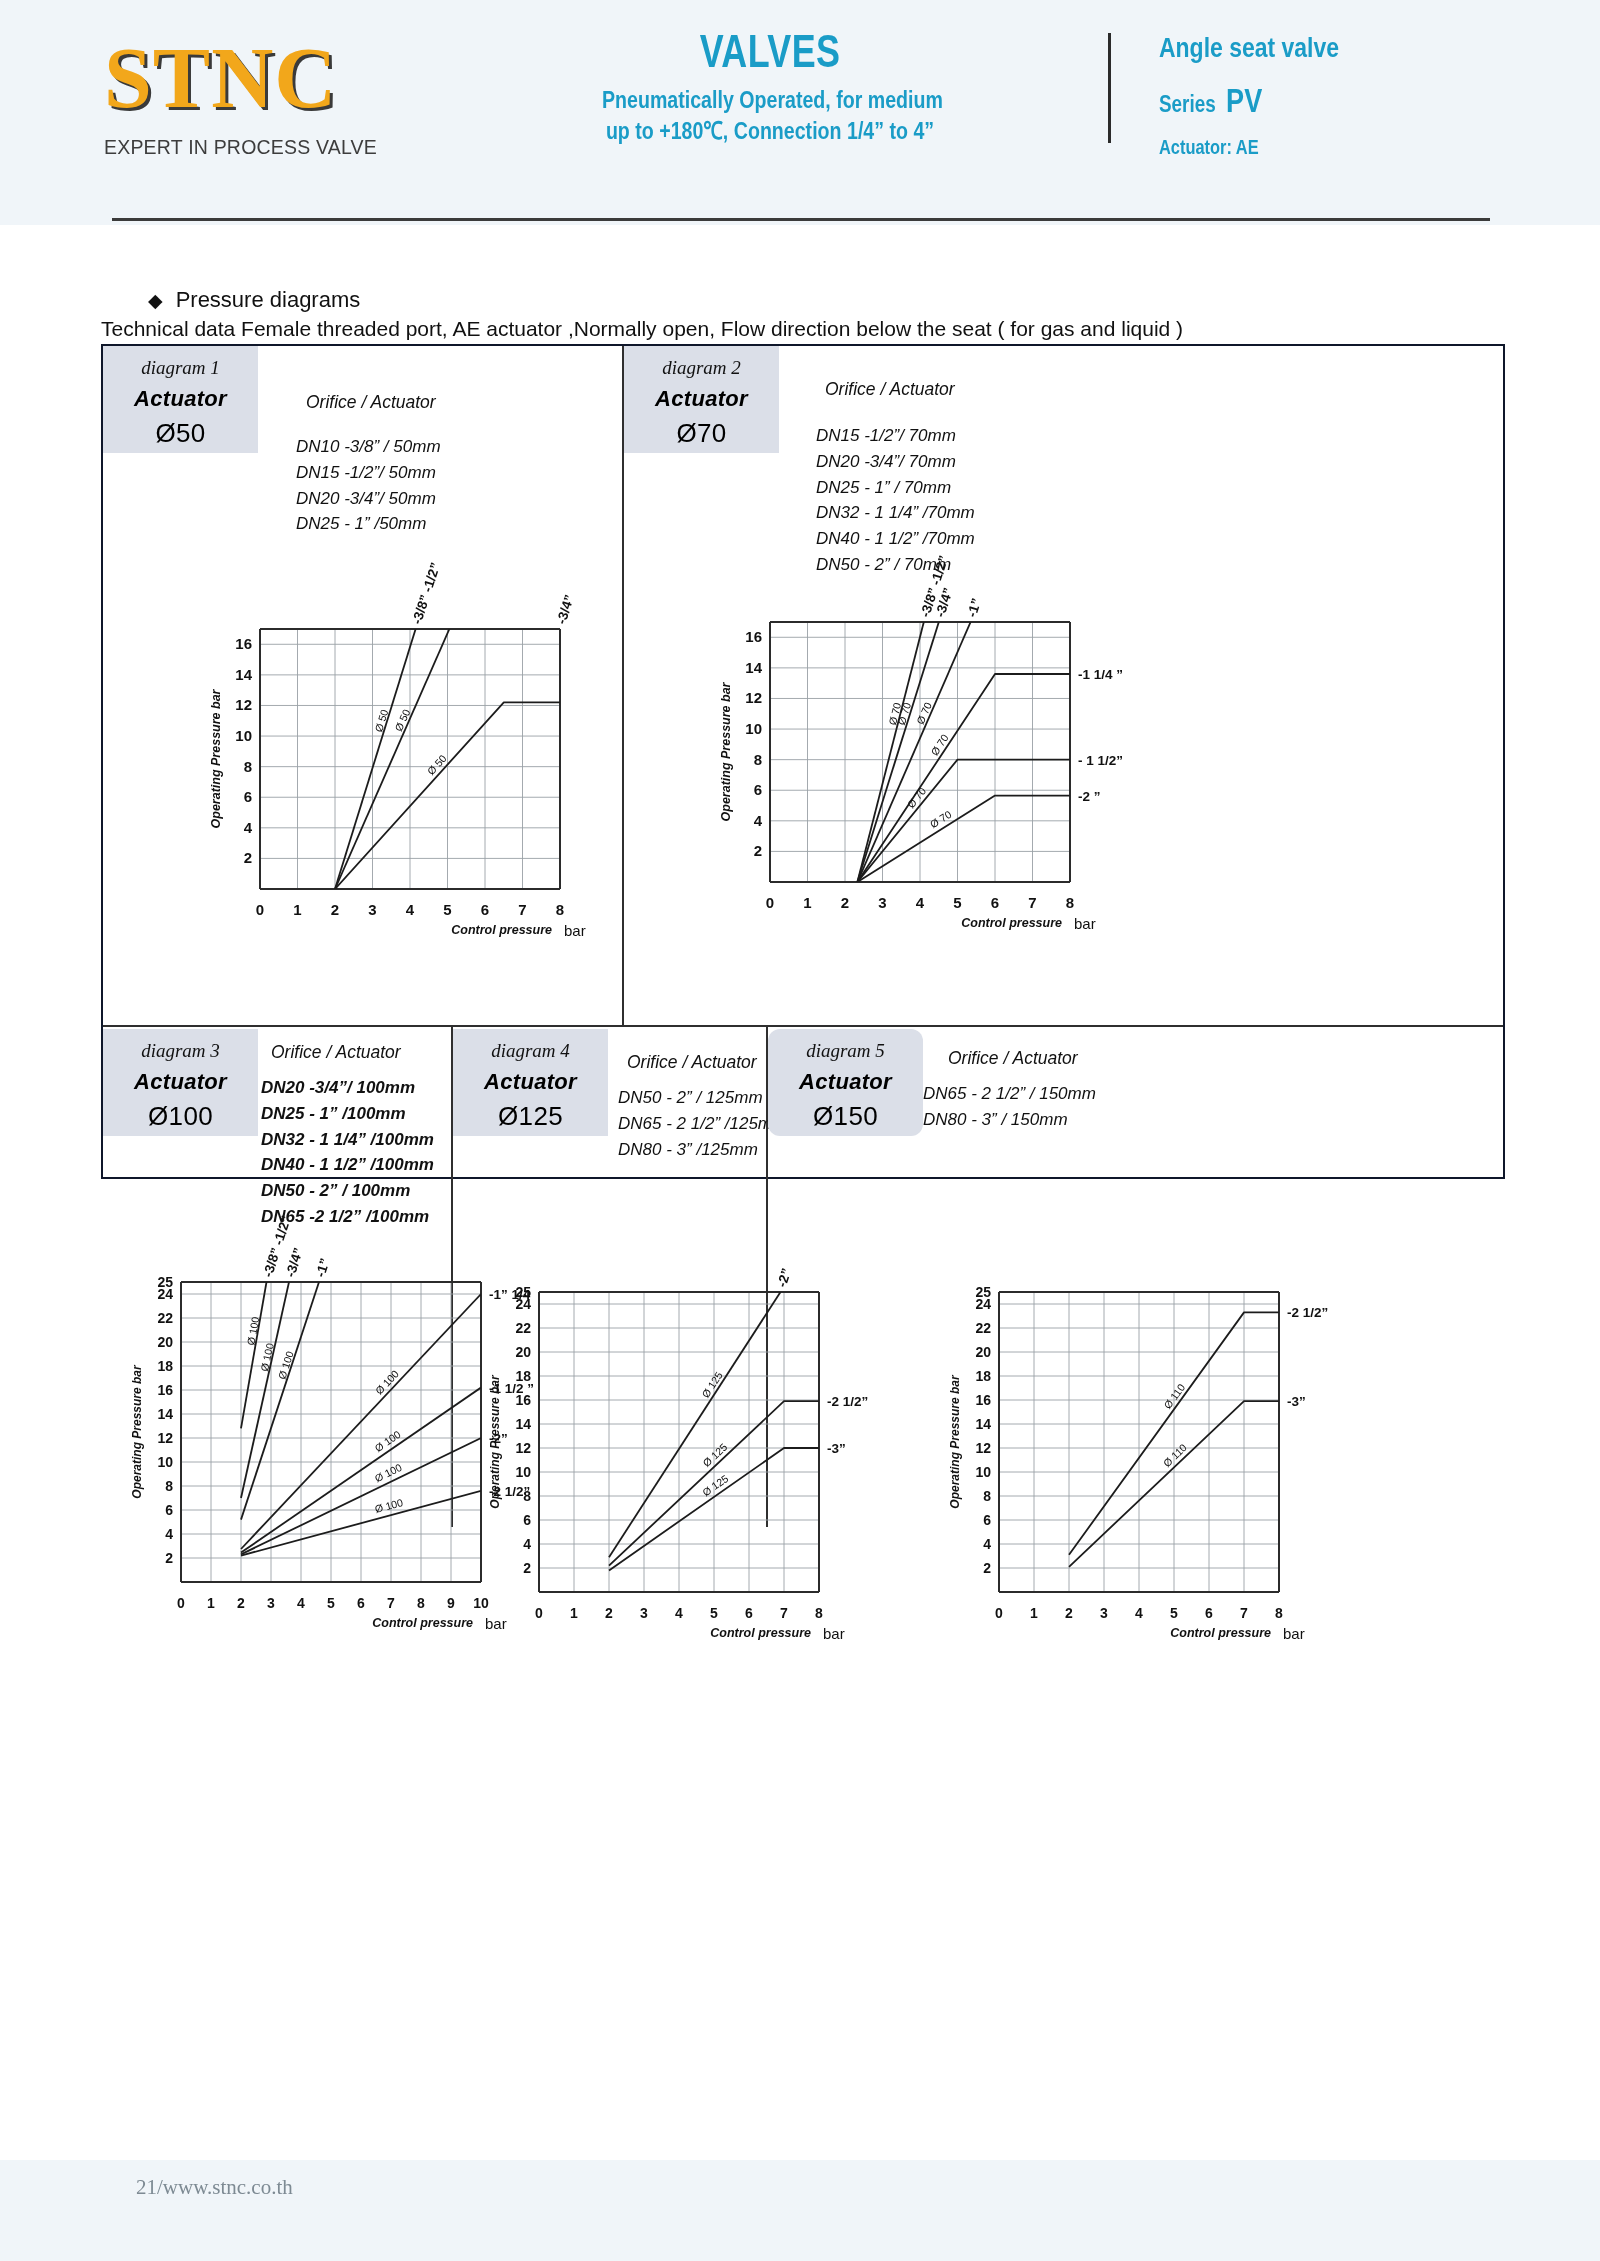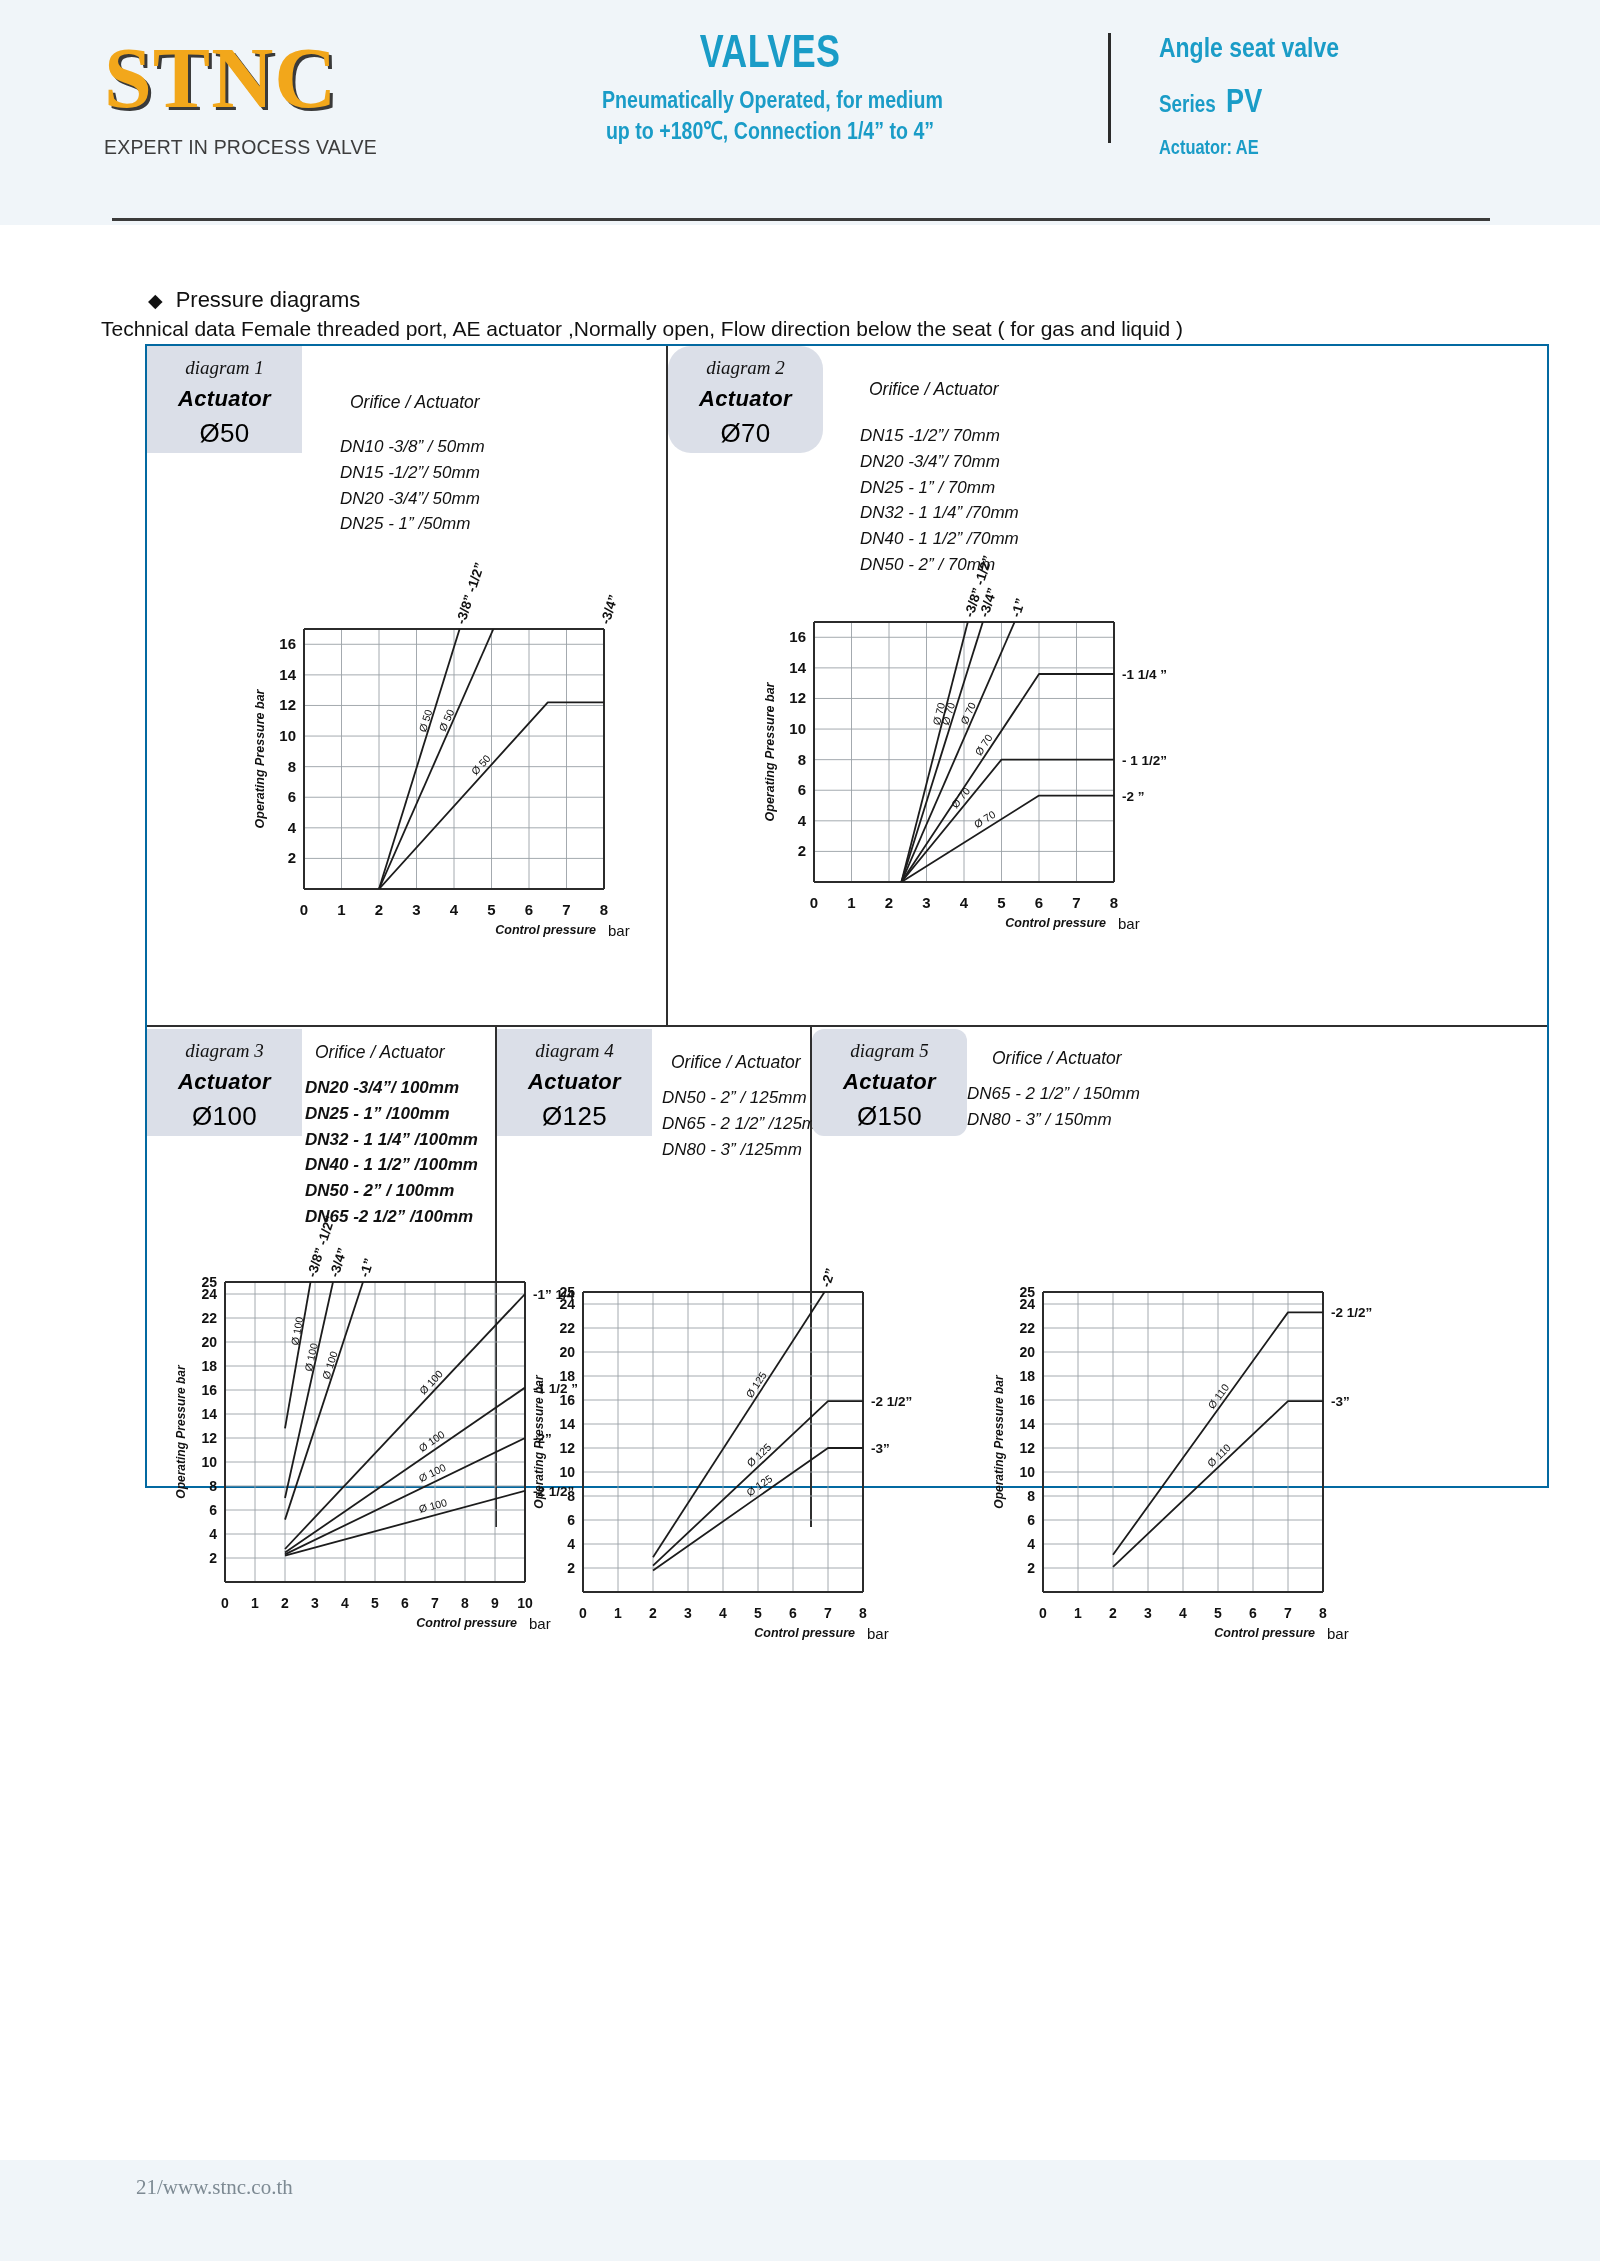--- a/index.html
+++ b/index.html
@@ -44,22 +44,22 @@
   #r-l2 .big{font-size:33px;}
   #r-l3{margin-top:16px;font-weight:bold;font-size:20px;transform:scaleX(.82);transform-origin:left;white-space:nowrap;}
   #head-rule{position:absolute;left:112px;top:218px;width:1378px;height:3px;background:#3b3b3b;}
 
   
   #sec-title{position:absolute;left:112px;top:287px;font-size:22px;color:#111;margin-left:36px;}
   #sec-diamond{display:inline-block;transform:rotate(0deg);font-size:19px;margin-right:13px;}
   #sec-sub{position:absolute;left:101px;top:317px;font-size:21px;color:#111;white-space:nowrap;}
 
   
-  #grid{position:absolute;left:101px;top:344px;width:1404px;height:1144px;
-        border:2px solid #0369a1;box-sizing:border-box;margin-left:44px;}
+  #grid{position:absolute;left:101px;top:344px;width:1404px;height:835px;
+        border:2px solid #0f172a;box-sizing:border-box;}
   .vline{position:absolute;background:#2f2f2f;}
   .hline{position:absolute;background:#2f2f2f;}
 
   
   .cell{position:absolute;}
   .badge{position:absolute;background:#dbdfe8;text-align:center;}
   .badge .dnum{font-family:"Liberation Serif",serif;font-style:italic;font-size:19px;color:#111;}
   .badge .act{font-weight:bold;font-style:italic;font-size:22px;margin-top:7px;color:#000;letter-spacing:.3px;}
   .badge .dia{font-weight:normal;font-size:26px;margin-top:6px;color:#000;letter-spacing:.3px;}
   .orifice-title{position:absolute;font-style:italic;font-size:17.5px;color:#111;white-space:nowrap;}
@@ -183,21 +183,21 @@
             <path d="M 127.0 308.0 L 295.8 121.4 L 352.0 121.4" fill="none" stroke="#1c1c1c" stroke-width="1.8" stroke-linejoin="round"></path>
             <text x="0" y="0" font-size="10.5" font-family="&quot;Liberation Sans&quot;,sans-serif" fill="#111" text-anchor="middle" transform="translate(231.6,186.3) rotate(-47.9)">Ø 50</text>
           </g>
           <text x="0" y="0" font-size="13.5" font-family="&quot;Liberation Sans&quot;,sans-serif" font-weight="bold" fill="#111" text-anchor="start" transform="translate(212.6,44.0) rotate(-72)">-3/8”  -1/2”</text>
           <text x="0" y="0" font-size="13.5" font-family="&quot;Liberation Sans&quot;,sans-serif" font-weight="bold" fill="#111" text-anchor="start" transform="translate(357.0,44.0) rotate(-72)">-3/4”</text>
         </svg>
       </div>
   </div>
 
   <div class="cell">
-    <div class="badge" style="left:521px;top:0px;width:155px;height:107px;padding-top:11px;box-sizing:border-box;border-radius:23px;">
+    <div class="badge" style="left:521px;top:0px;width:155px;height:107px;padding-top:11px;box-sizing:border-box;">
       <div class="dnum">diagram 2</div>
       <div class="act">Actuator</div>
       <div class="dia">Ø70</div>
     </div>
     <div class="orifice-title" style="left:722px;top:33px;">Orifice  / Actuator</div>
     <div class="orifice-list" style="left:713px;top:77px;">
       <div>DN15 -1/2”/ 70mm</div>
       <div>DN20 -3/4”/ 70mm</div>
       <div>DN25 - 1”  / 70mm</div>
       <div>DN32 - 1 1/4” /70mm</div>

